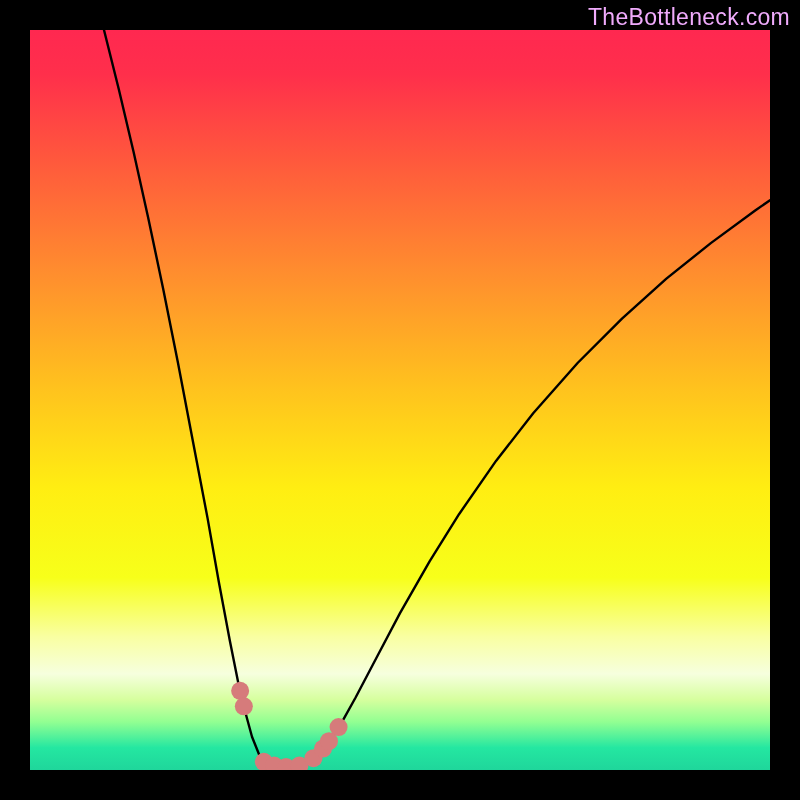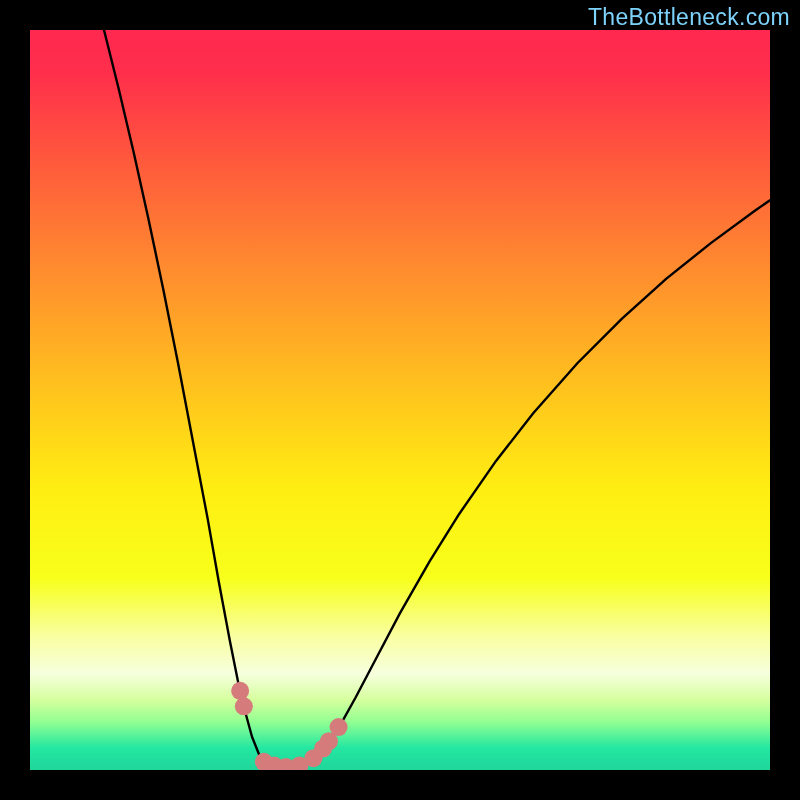--- a/index.html
+++ b/index.html
@@ -14,21 +14,21 @@
   .frame {
     position: relative;
     width: 800px;
     height: 800px;
     background: #000;
   }
   .watermark {
     position: absolute;
     top: 4px;
     right: 10px;
-    color: #7dd3fc;
+    color: #f0abfc;
     font-size: 23px;
     font-weight: 500;
     letter-spacing: 0.3px;
     z-index: 10;
     user-select: none;
   }
   .plot-wrap {
     position: absolute;
     left: 30px;
     top: 30px;

